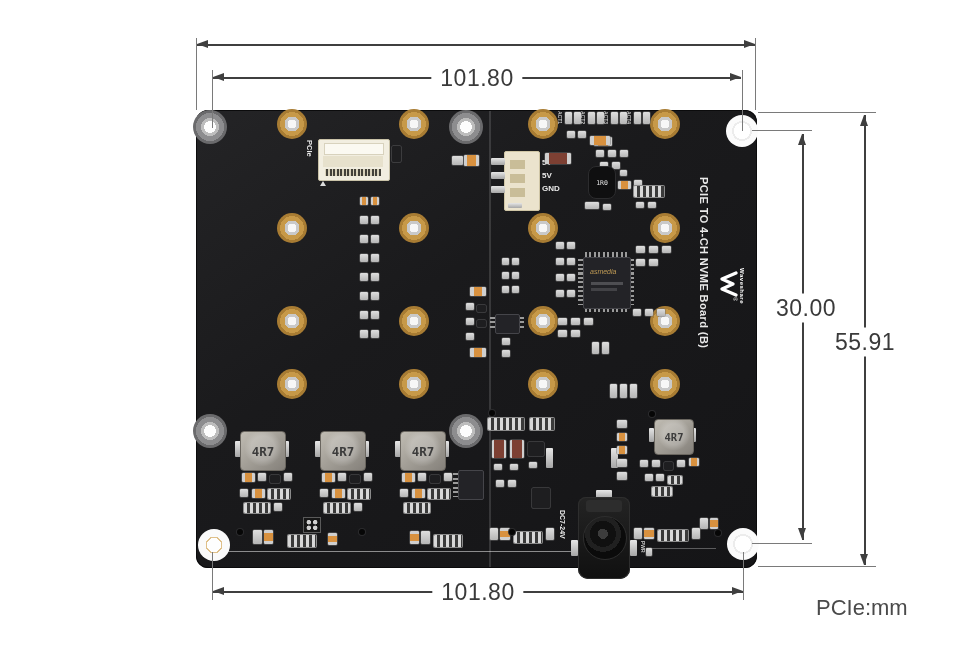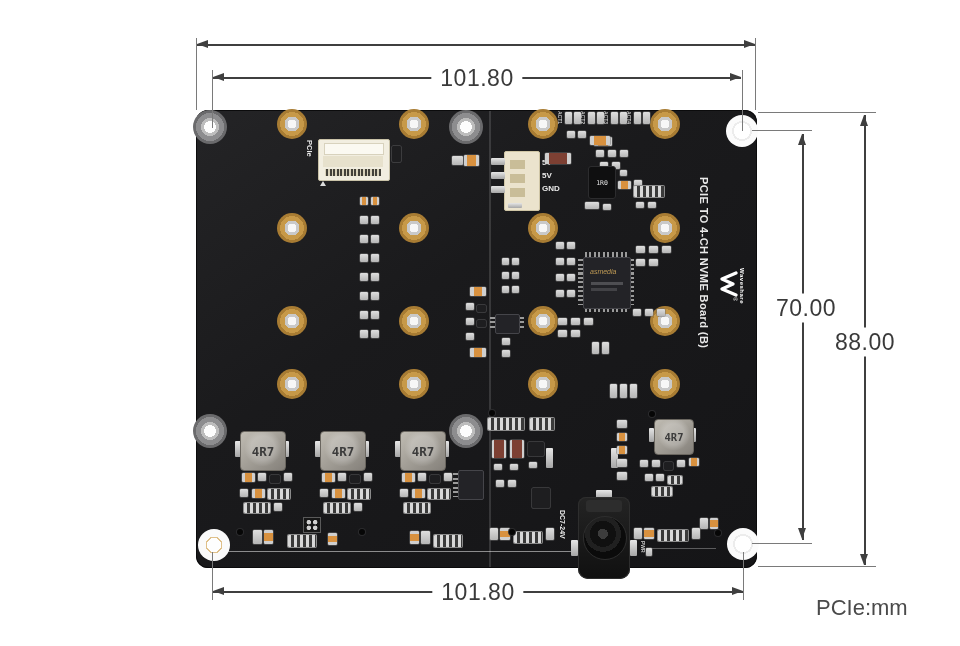--- a/index.html
+++ b/index.html
@@ -131,21 +131,21 @@
 
   <div class="pad" style="left:567px;top:131px;width:8px;height:7px;"></div>
   <div class="pad" style="left:578px;top:131px;width:8px;height:7px;"></div>
   <div class="pad-o" style="left:594px;top:137px;width:18px;height:9px;"></div>
   <div class="pad" style="left:596px;top:150px;width:8px;height:7px;"></div>
   <div class="pad" style="left:608px;top:150px;width:8px;height:7px;"></div>
   <div class="pad" style="left:620px;top:150px;width:8px;height:7px;"></div>
   <div class="pad" style="left:600px;top:162px;width:8px;height:7px;"></div>
   <div class="pad" style="left:612px;top:162px;width:8px;height:7px;"></div>
 
-  <div class="abs" style="left:588px;top:166px;width:26px;height:31px;background:#0f0f10;border:1px solid #2c2c2e;border-radius:3px;display:flex;align-items:center;justify-content:center;">
+  <div class="abs" style="left:588px;top:166px;width:26px;height:31px;background:#0f0f10;border:1px solid #2c2c2e;border-radius:8px;display:flex;align-items:center;justify-content:center;">
     <span style="color:#e4e4e4;font-size:6.5px;font-family:'DejaVu Sans Mono',monospace;">1R0</span>
   </div>
   <div class="pad-o" style="left:590px;top:136px;width:20px;height:9px;"></div>
   <div class="pad" style="left:620px;top:170px;width:7px;height:6px;"></div>
   <div class="pad-o" style="left:618px;top:181px;width:13px;height:8px;"></div>
   <div class="pad" style="left:634px;top:180px;width:8px;height:7px;"></div>
   <div class="pad" style="left:585px;top:202px;width:14px;height:7px;"></div>
   <div class="pad" style="left:603px;top:204px;width:8px;height:6px;"></div>
 
   <div class="pins-h" style="left:585px;top:252px;width:42px;height:5px;"></div>
@@ -364,28 +364,28 @@
   <div class="dlh" style="left:213px;top:77px;width:528px;"></div>
   <div class="ar ar-l" style="left:213px;top:73px;"></div>
   <div class="ar ar-r" style="left:730px;top:73px;"></div>
   <div class="dimlab" style="left:477px;top:78px;">101.80</div>
 
   <div class="wit" style="left:752px;top:130px;width:60px;height:1px;"></div>
   <div class="wit" style="left:752px;top:543px;width:60px;height:1px;"></div>
   <div class="dlv" style="left:802px;top:134px;height:406px;"></div>
   <div class="ar ar-u" style="left:798px;top:134px;"></div>
   <div class="ar ar-d" style="left:798px;top:528px;"></div>
-  <div class="dimlab" style="left:806px;top:308px;">70.00</div>
+  <div class="dimlab" style="left:806px;top:308px;">30.00</div>
 
   <div class="wit" style="left:758px;top:112px;width:118px;height:1px;"></div>
   <div class="wit" style="left:758px;top:566px;width:118px;height:1px;"></div>
   <div class="dlv" style="left:864px;top:115px;height:450px;"></div>
   <div class="ar ar-u" style="left:860px;top:115px;"></div>
   <div class="ar ar-d" style="left:860px;top:554px;"></div>
-  <div class="dimlab" style="left:865px;top:342px;">88.00</div>
+  <div class="dimlab" style="left:865px;top:342px;">55.91</div>
 
   <div class="wit" style="left:212px;top:552px;width:1px;height:48px;"></div>
   <div class="wit" style="left:743px;top:552px;width:1px;height:48px;"></div>
   <div class="dlh" style="left:213px;top:591px;width:530px;"></div>
   <div class="ar ar-l" style="left:213px;top:587px;"></div>
   <div class="ar ar-r" style="left:732px;top:587px;"></div>
   <div class="dimlab" style="left:478px;top:592px;">101.80</div>
 
   <div class="unit" style="left:816px;top:595px;">PCIe:mm</div>
 

